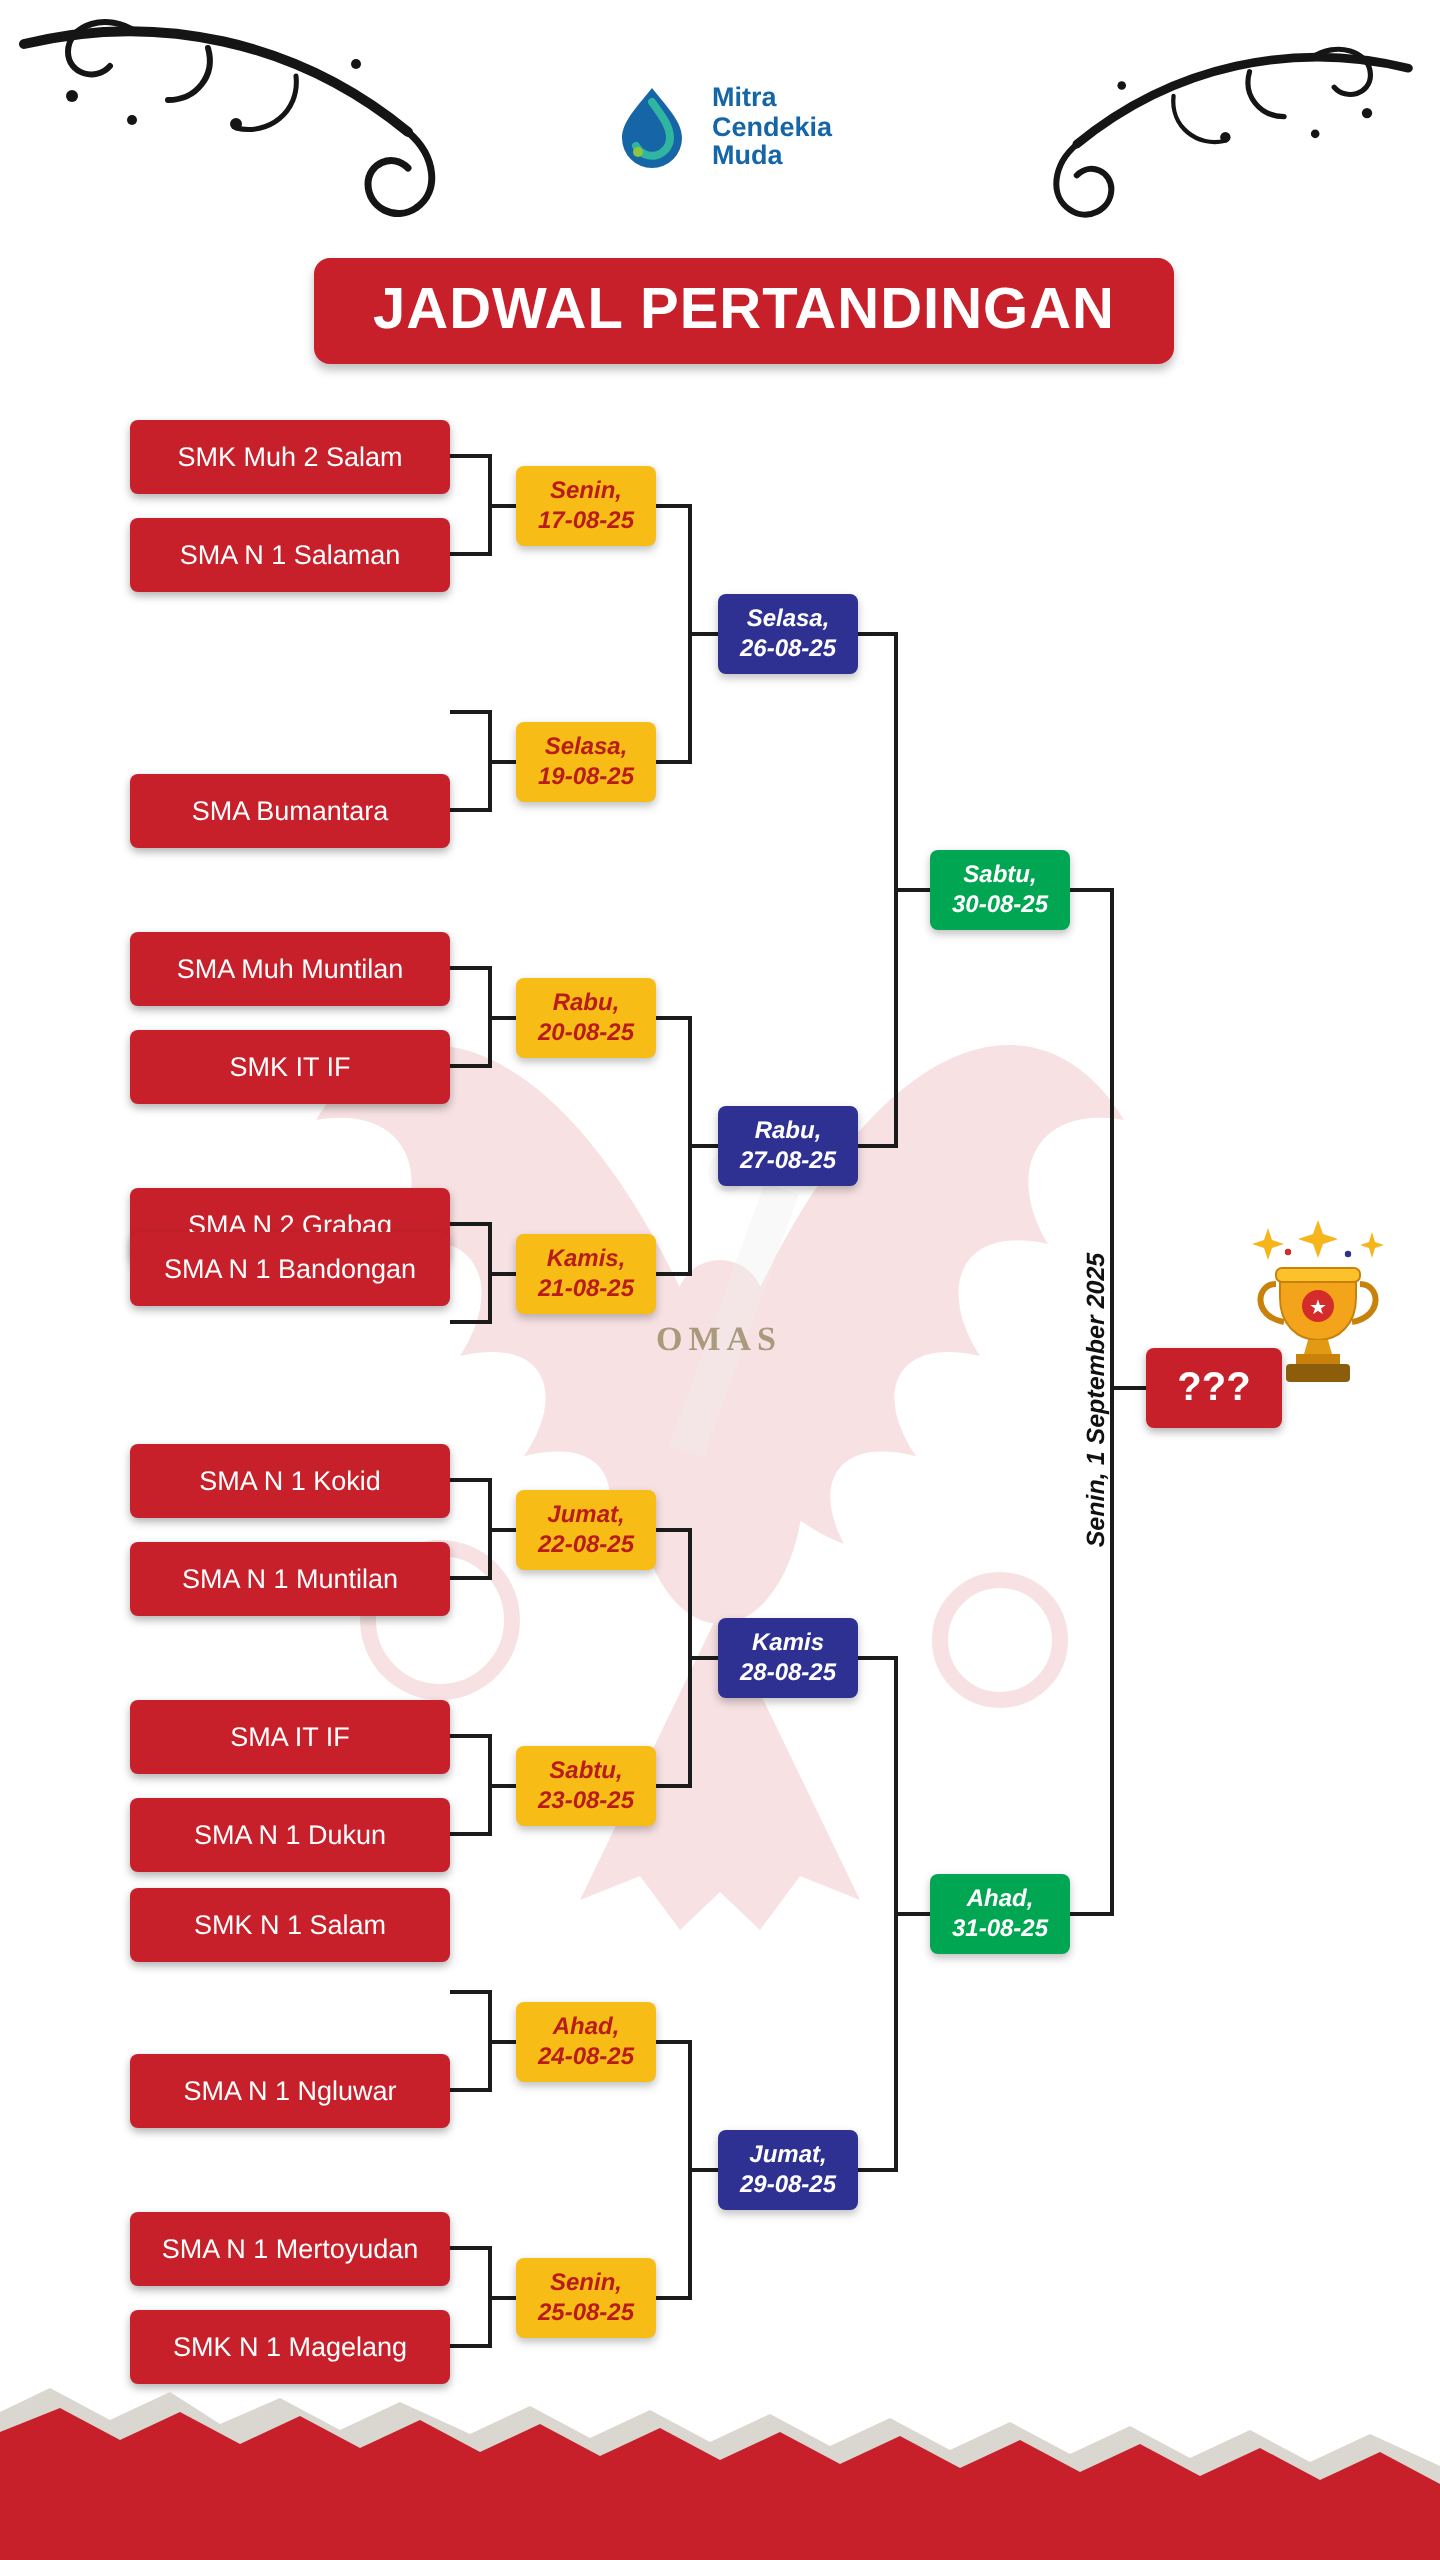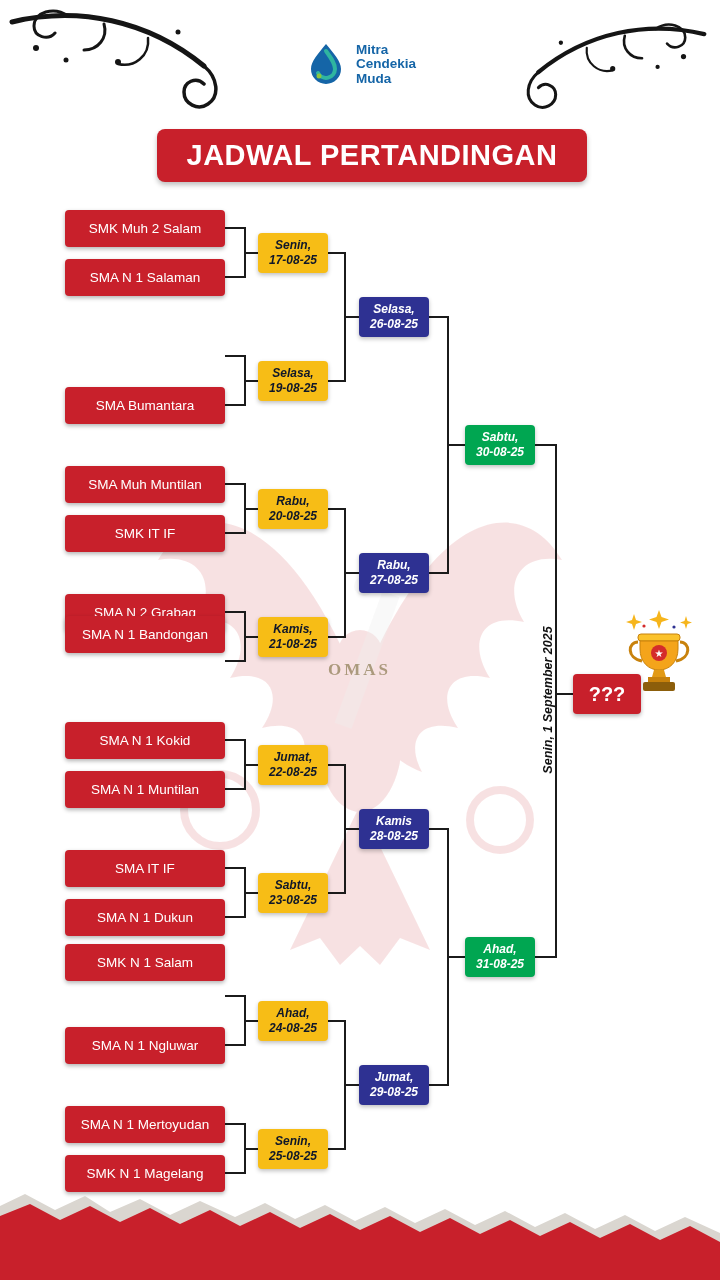--- a/index.html
+++ b/index.html
@@ -1,35 +1,35 @@
 <!DOCTYPE html>
 <html style="--red: #C8202B; --yellow: #F7BD16; --blue: #2E3192; --green: #00A651; --logoblue: #1565A7;"><head>
 <meta charset="utf-8">
 <style>
   html,body{margin:0;padding:0;background:#fff;}
   .page{position:relative;width:720px;height:1280px;background:#fff;overflow:hidden;
         font-family:"Liberation Sans",sans-serif;}
   svg{display:block;}
 
   
-  .logo{position:absolute;left:0;right:0;top:42px;display:flex;justify-content:center;align-items:flex-end;gap:8px;}
+  .logo{position:absolute;left:0;right:0;top:42px;display:flex;justify-content:center;align-items:flex-start;gap:8px;}
   .logo-text div{color:var(--logoblue,#1565A7);font-weight:bold;font-size:13.5px;line-height:14.5px;}
   .title-banner{position:absolute;left:145px;top:129px;width:430px;height:53px;
         background:var(--red,#C8202B);border-radius:8px;color:#fff;display:flex;align-items:center;
         justify-content:center;font-size:29px;font-weight:bold;letter-spacing:.5px;
         box-shadow:0 3px 5px rgba(0,0,0,.25);margin-left:12px;}
 
   
   .team{position:absolute;left:65px;width:160px;height:37px;background:var(--red,#C8202B);
         color:#fff;border-radius:4px;display:flex;align-items:center;justify-content:center;
         font-size:13.5px;font-weight:500;box-shadow:0 2px 4px rgba(0,0,0,.3);}
   .datebox{position:absolute;width:70px;height:40px;border-radius:4px;display:flex;flex-direction:column;
         align-items:center;justify-content:center;font-style:italic;font-size:12px;font-weight:700;
         line-height:15px;box-shadow:0 2px 4px rgba(0,0,0,.25);}
-  .datebox.yellow{background:var(--yellow,#F7BD16);color:#0f172a;}
+  .datebox.yellow{background:var(--yellow,#F7BD16);color:#b91c1c;}
   .datebox.blue{background:var(--blue,#2E3192);color:#fff;}
   .datebox.green{background:var(--green,#00A651);color:#fff;}
   .final-box{position:absolute;left:573px;top:674px;width:68px;height:40px;background:var(--red,#C8202B);
         color:#fff;display:flex;align-items:center;justify-content:center;font-weight:bold;font-size:20px;
         border-radius:4px;box-shadow:0 2px 4px rgba(0,0,0,.3);}
   .final-date{position:absolute;left:458px;top:692px;width:180px;height:16px;line-height:16px;
         text-align:center;transform:rotate(-90deg);font-style:italic;font-size:12.5px;font-weight:600;color:#111;}
 
   .lines{position:absolute;left:0;top:0;pointer-events:none;}
   .watermark{position:absolute;left:140px;top:390px;opacity:.12;pointer-events:none;}

